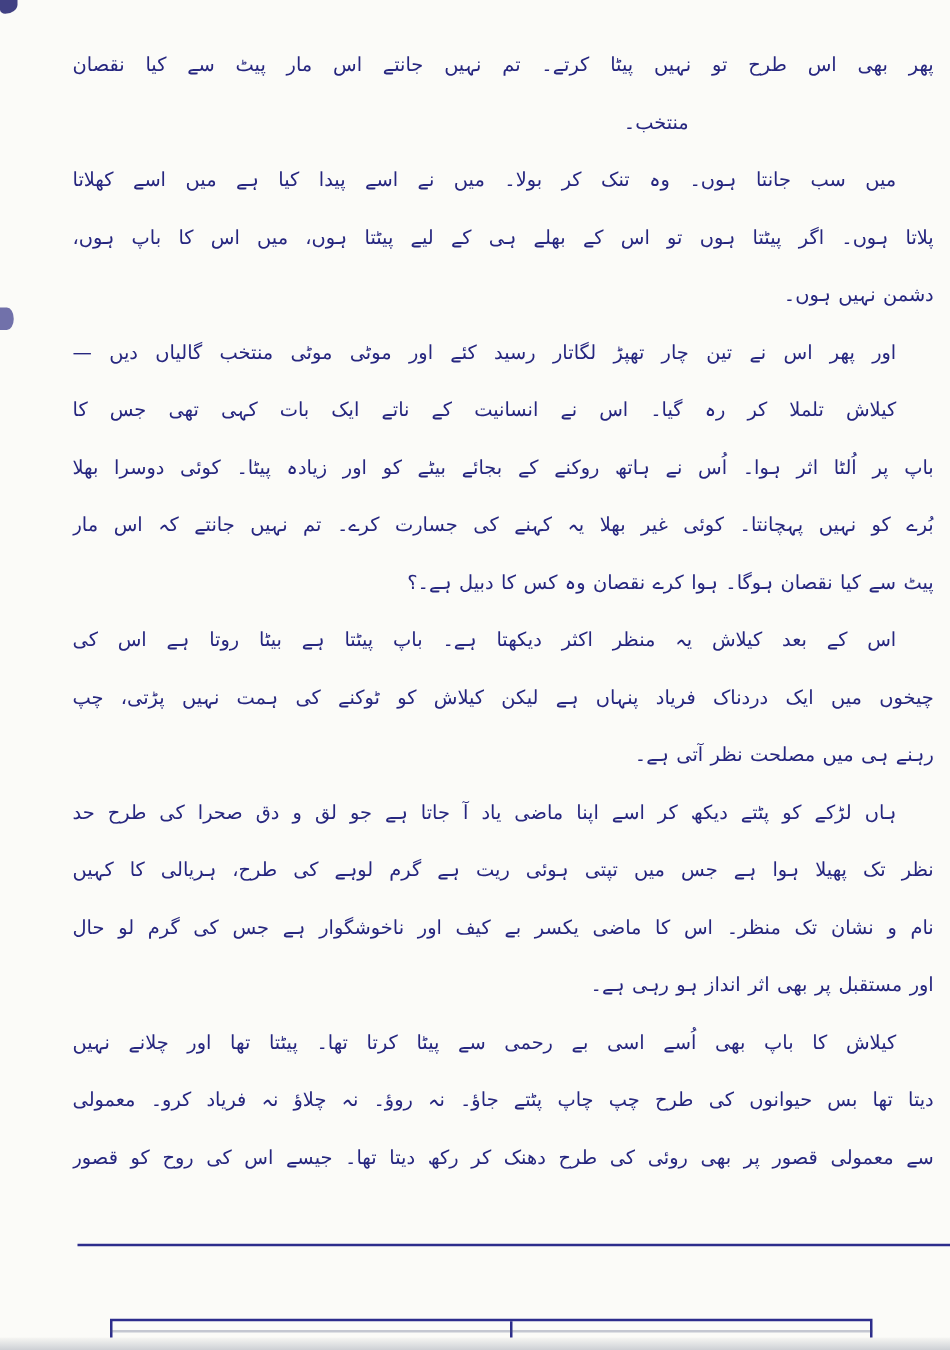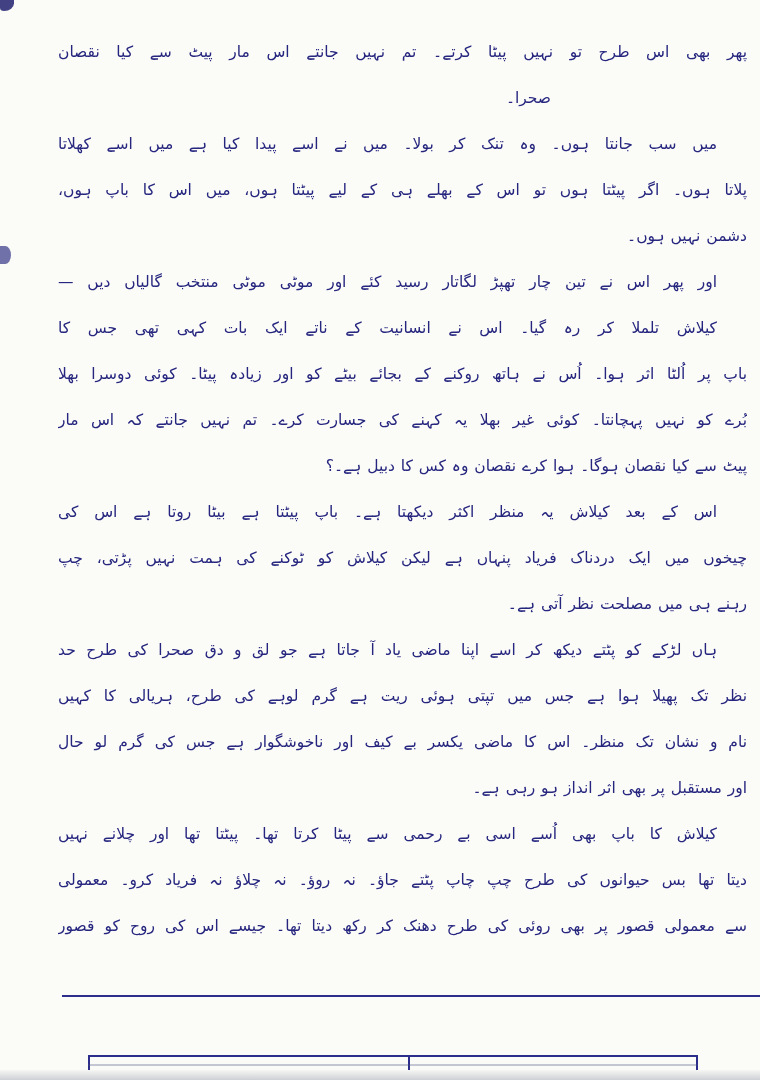--- a/index.html
+++ b/index.html
@@ -80,21 +80,21 @@
 
 <div class="page">
 
   <div class="smudge-tl"></div>
   <div class="smudge-left"></div>
 
   <div class="text-block">
 
     <div class="para">
       <div class="line">پھر بھی اس طرح تو نہیں پیٹا کرتے۔ تم نہیں جانتے اس مار پیٹ سے کیا نقصان</div>
-      <div class="line offset">صحرا۔</div>
+      <div class="line offset">منتخب۔</div>
     </div>
 
     <div class="para">
       <div class="line indent">میں سب جانتا ہوں۔ وہ تنک کر بولا۔ میں نے اسے پیدا کیا ہے میں اسے کھلاتا</div>
       <div class="line">پلاتا ہوں۔ اگر پیٹتا ہوں تو اس کے بھلے ہی کے لیے پیٹتا ہوں، میں اس کا باپ ہوں،</div>
       <div class="line last">دشمن نہیں ہوں۔</div>
     </div>
 
     <div class="para">
       <div class="line indent">اور پھر اس نے تین چار تھپڑ لگاتار رسید کئے اور موٹی موٹی منتخب گالیاں دیں —</div>

